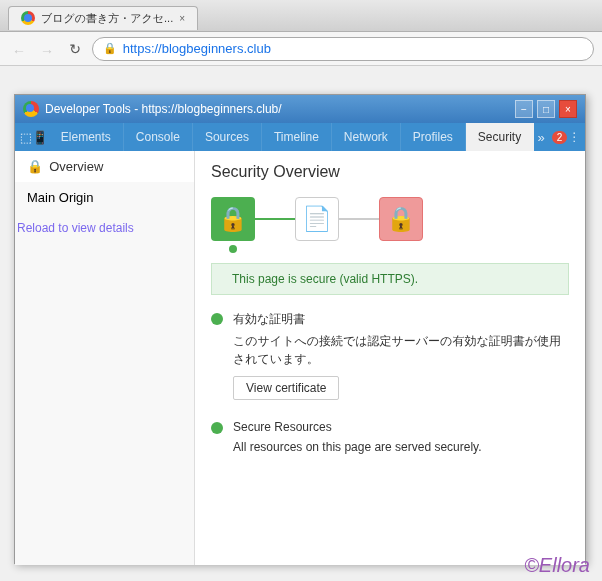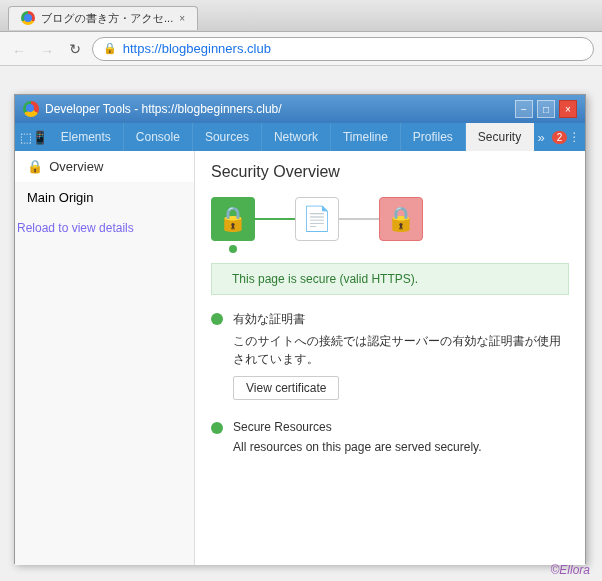--- a/index.html
+++ b/index.html
@@ -258,21 +258,21 @@
       color: #333;
       cursor: pointer;
       border-radius: 2px;
     }
 
     
     .watermark {
       position: absolute;
       bottom: 4px;
       right: 12px;
-      font-size: 12px;
+      font-size: 20px;
       color: #9b59b6;
       font-style: italic;
     }
 
     
     .chrome-logo {
       width: 14px; height: 14px;
       border-radius: 50%;
       background: conic-gradient(#ea4335 0deg 120deg, #fbbc05 120deg 240deg, #34a853 240deg 360deg);
       position: relative;
@@ -321,22 +321,22 @@
       <div class="dt-control-btn close">×</div>
     </div>
   </div>
 
   <div class="devtools-tabs">
     <div class="dt-icon-btn" title="inspect">⬚</div>
     <div class="dt-icon-btn" title="device">📱</div>
     <div class="dt-tab">Elements</div>
     <div class="dt-tab">Console</div>
     <div class="dt-tab">Sources</div>
+    <div class="dt-tab">Timeline</div>
     <div class="dt-tab">Network</div>
-    <div class="dt-tab">Timeline</div>
     <div class="dt-tab">Profiles</div>
     <div class="dt-tab active">Security</div>
     <div class="dt-tab-more">»</div>
     <span class="dt-badge">2</span>
     <div style="flex:1"></div>
     <div class="dt-menu-btn">⋮</div>
   </div>
 
   <div class="devtools-content">
 

